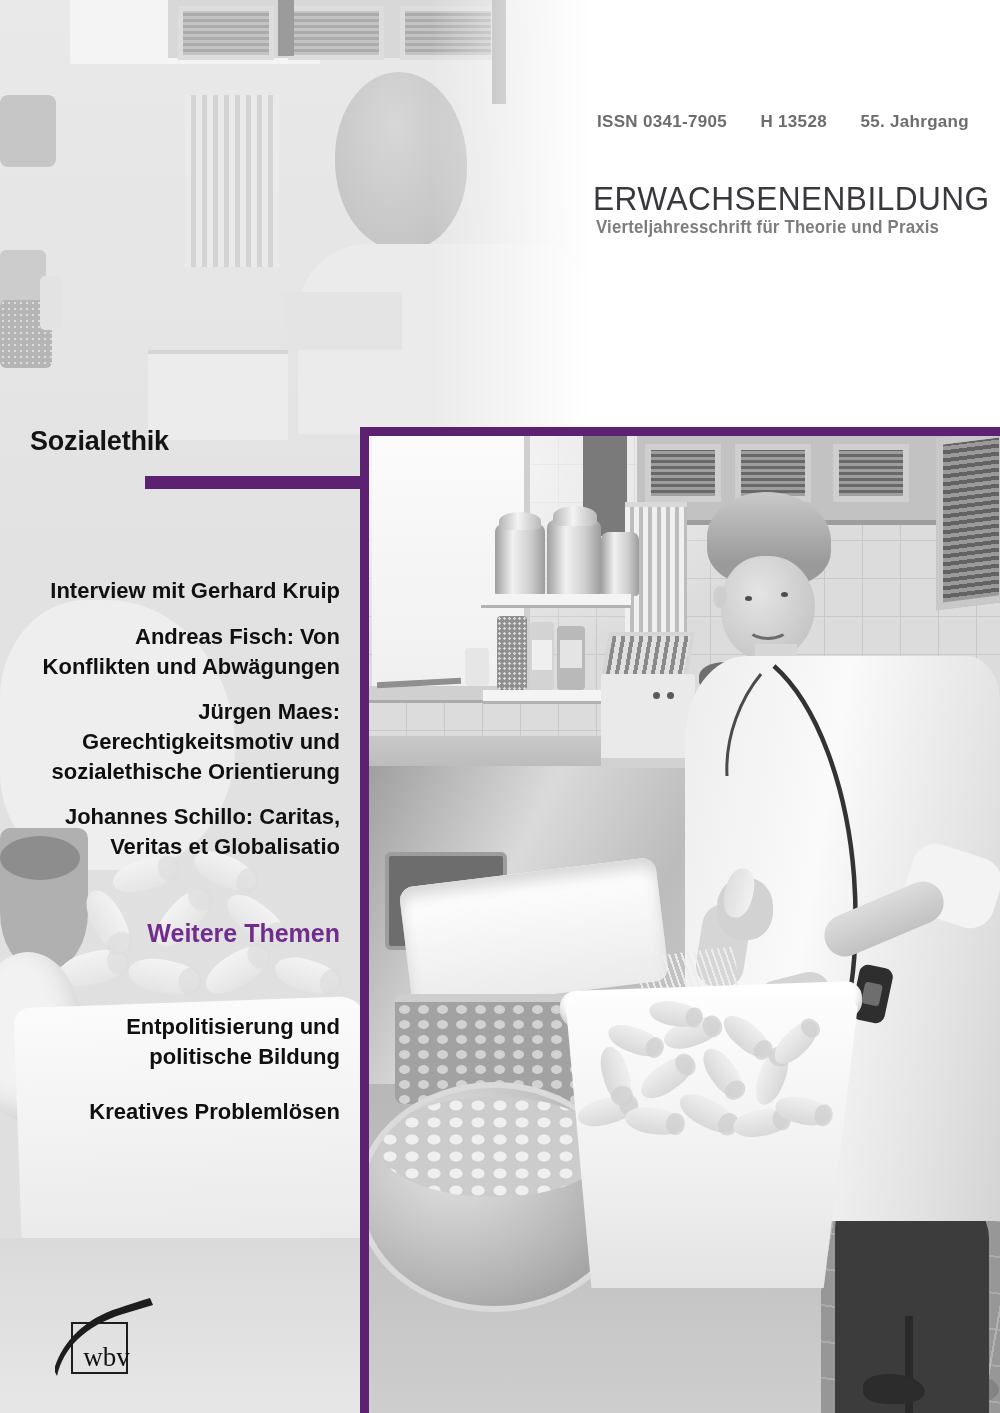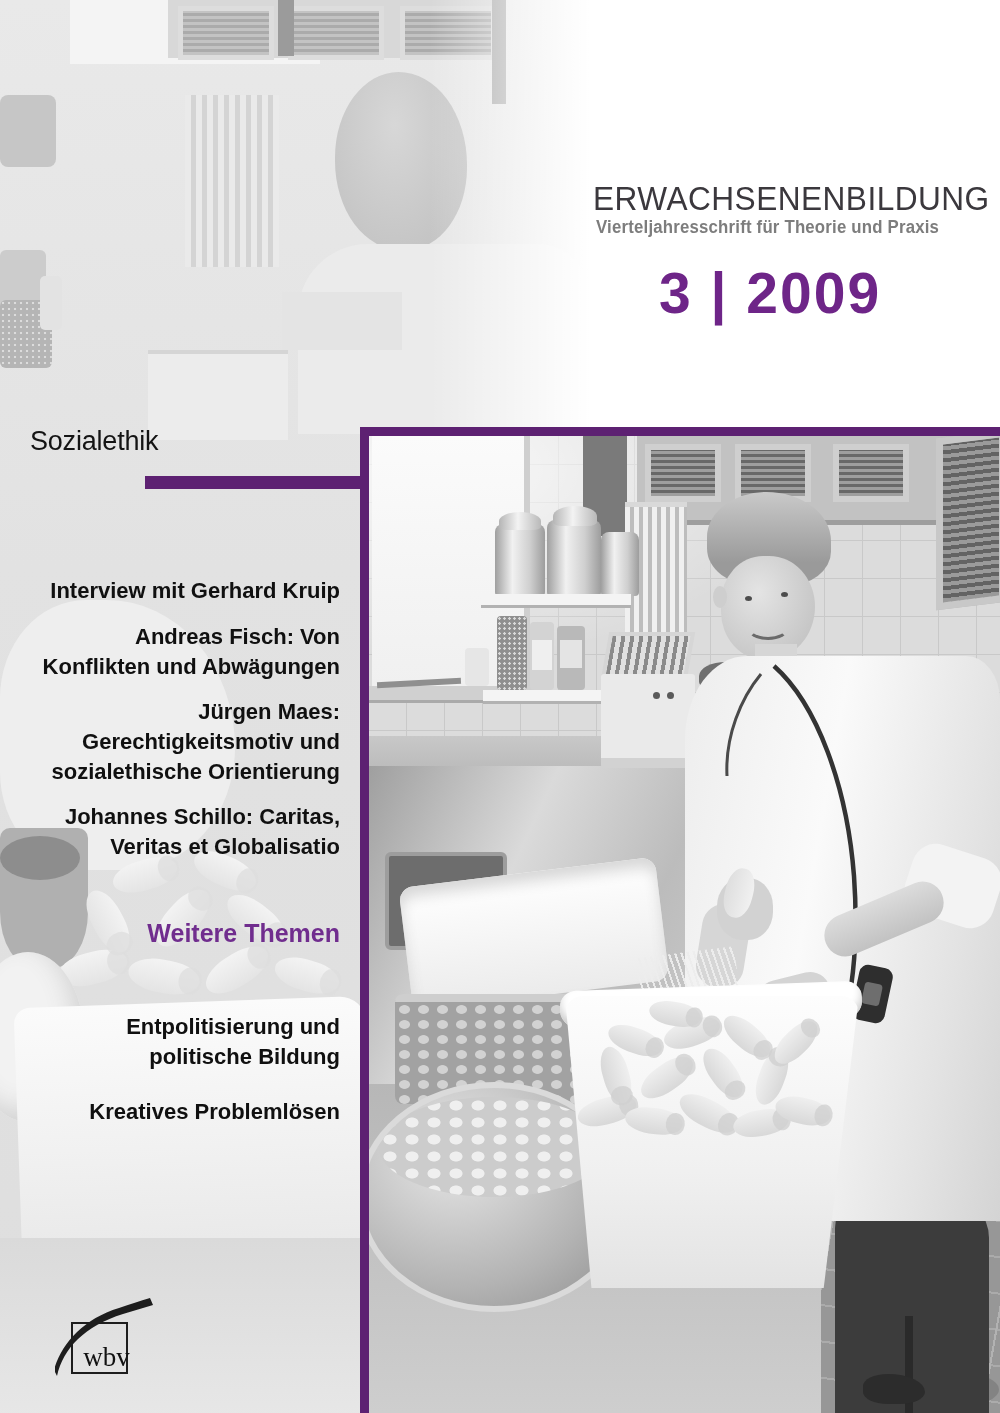--- a/index.html
+++ b/index.html
@@ -56,21 +56,21 @@
   
   .issn-line{left:597px;top:112px;width:372px;display:flex;justify-content:space-between;
     font-size:17px;font-weight:bold;color:#6d6d6d;letter-spacing:0.3px;}
   .journal-title{left:593px;top:179px;width:420px;font-size:34px;color:#3b383d;
     transform:scaleX(0.93);transform-origin:top left;white-space:nowrap;letter-spacing:0.5px;}
   .journal-subtitle{left:596px;top:217px;width:400px;font-size:17.5px;font-weight:bold;color:#7d7d7d;
     transform:scaleX(0.96);transform-origin:top left;white-space:nowrap;letter-spacing:0.2px;}
   .issue{left:659px;top:260px;font-size:57px;font-weight:bold;color:#6e2588;letter-spacing:2px;white-space:nowrap;}
 
   
-  .section-title{left:30px;top:426px;font-size:27px;font-weight:normal;color:#141414;letter-spacing:-0.2px;}
+  .section-title{left:30px;top:426px;font-size:27px;font-weight:bold;color:#141414;letter-spacing:-0.2px;}
   .purple-bar{left:145px;top:476px;width:224px;height:13px;background:#5d2172;}
   .toc-item{right:660px;width:420px;text-align:right;font-weight:bold;font-size:22px;line-height:30px;color:#101010;}
   .toc-item .ln{white-space:nowrap;}
   .more-label{right:660px;width:420px;text-align:right;font-weight:bold;font-size:25px;color:#702d8e;}
 
   
   .photo-frame{left:360px;top:427px;width:640px;height:986px;box-sizing:border-box;
     border-left:9px solid #5d2172;border-top:9px solid #5d2172;background:#cccccc;}
   .photo{position:relative;width:631px;height:977px;overflow:hidden;
     background:linear-gradient(180deg,#e0e0e0 0%,#d6d6d6 30%,#bdbdbd 58%,#c6c6c6 100%);}
@@ -200,23 +200,27 @@
       <div class="saus washed" style="left:170px;top:56px;width:68px;height:31px;transform:rotate(38deg)"></div>
       <div class="saus washed" style="left:60px;top:12px;width:66px;height:30px;transform:rotate(-16deg)"></div>
       <div class="saus washed" style="left:140px;top:8px;width:66px;height:30px;transform:rotate(24deg)"></div>
     </div>
     <div class="wash-shape wash-bowl"></div>
     <div class="wash-shape wash-tubfront"></div>
     <div class="wash-shape wash-floor"></div>
   </div>
 
 
+  <div class="abs issn-line">
+    <span>ISSN 0341-7905</span>
+    <span>H 13528</span>
+    <span>55. Jahrgang</span>
+  </div>
   <div class="abs journal-title">ERWACHSENENBILDUNG</div>
   <div class="abs journal-subtitle">Vierteljahresschrift für Theorie und Praxis</div>
-  <div class="abs issue">3 | 2009</div>
 
   <div class="abs section-title">Sozialethik</div>
   <div class="abs purple-bar"></div>
 
   <div class="abs photo-frame">
     <div class="photo">
       <div class="ph tiles-wall"></div>
       <div class="ph window"></div>
       <div class="ph sill"></div>
       <div class="ph sill-jar"></div>

